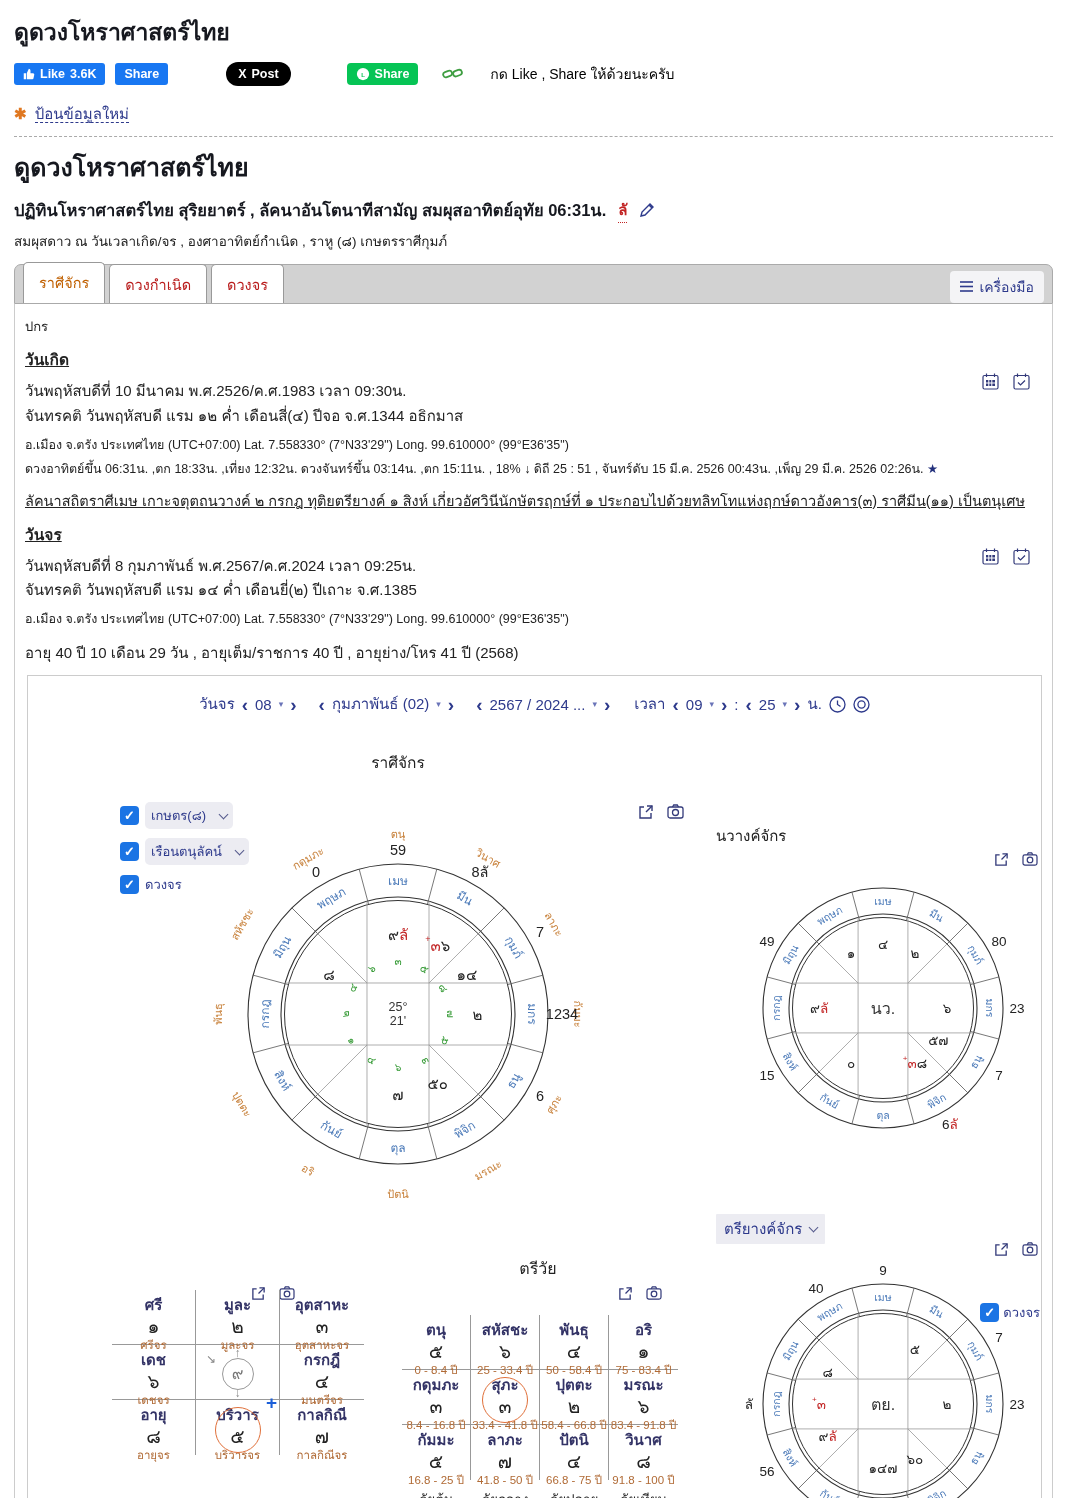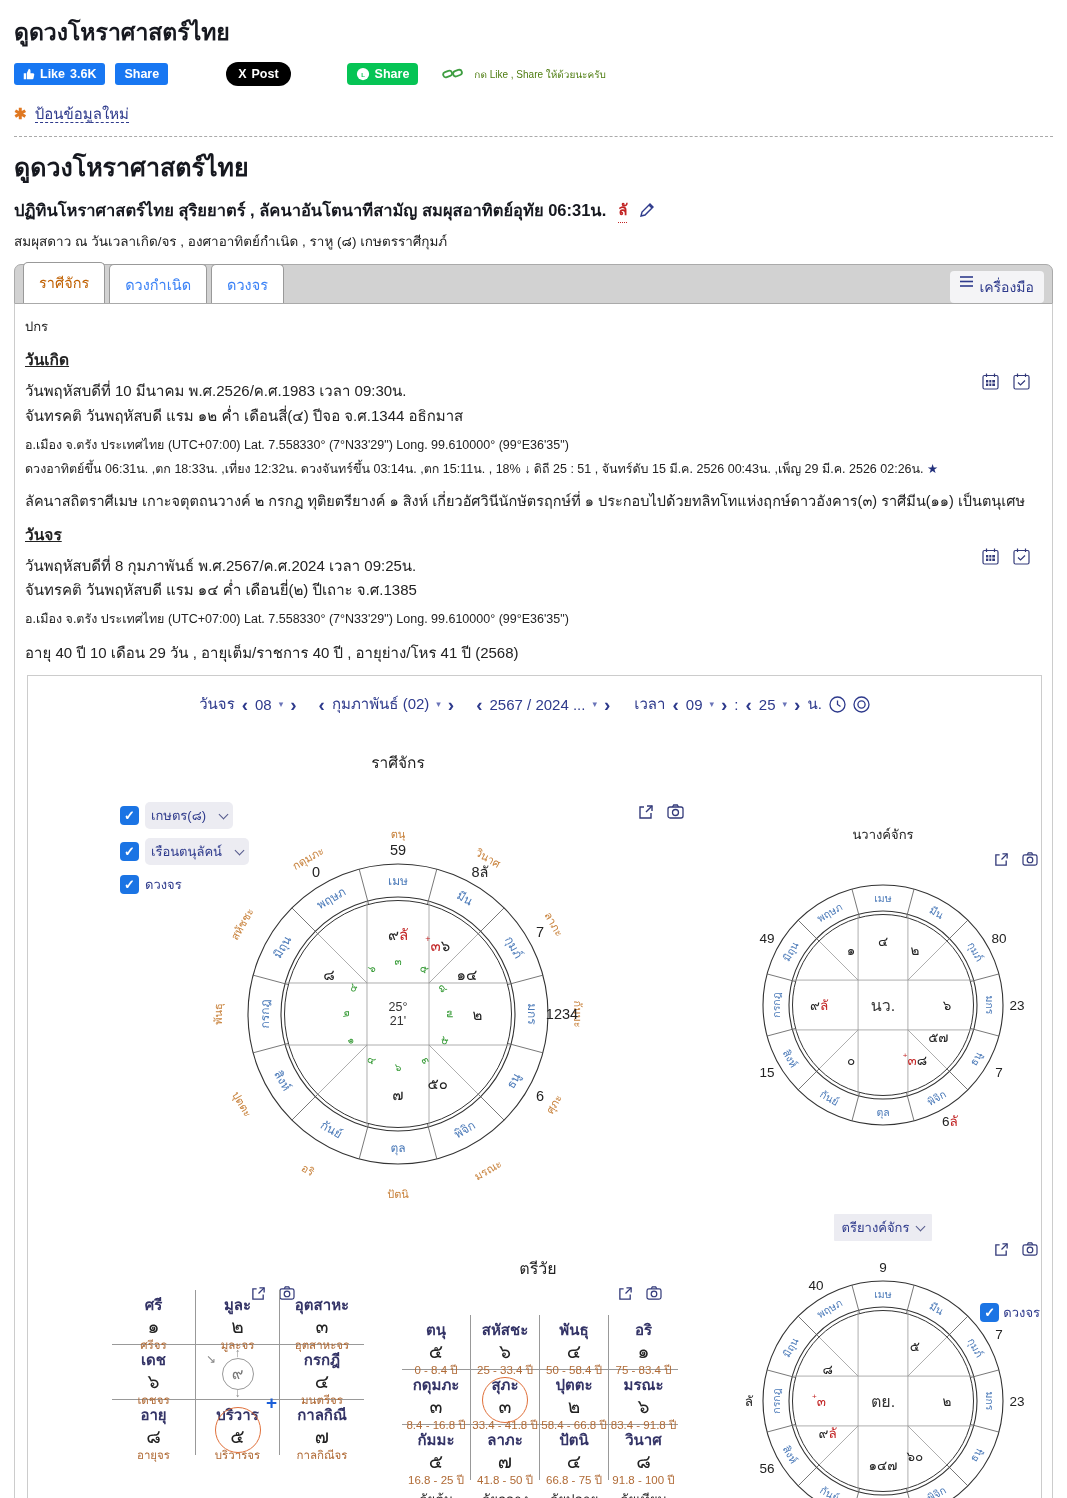--- a/index.html
+++ b/index.html
@@ -4,42 +4,42 @@
 <style>
   * { margin:0; padding:0; box-sizing:border-box; }
   body { font-family:"Liberation Sans", sans-serif; background:#fff; color:#222; width:1067px; }
   .wrap { padding:10px 14px 8px 14px; }
   h1.pagetitle { font-size:23px; font-weight:bold; color:#16181f; margin:4px 0 12px 0; }
   .socialrow { display:flex; align-items:center; gap:10px; margin-bottom:16px; }
   .btn { display:inline-flex; align-items:center; gap:5px; font-size:12.5px; font-weight:bold; color:#fff; border-radius:3px; padding:4px 9px; cursor:pointer; }
   .fb { background:#1877f2; }
   .xbtn { background:#000; border-radius:14px; padding:5px 12px; }
   .linebtn { background:#06c455; border-radius:4px; }
-  .socialnote { font-size:10px; color:#4d7c0f; margin-left:0; }
+  .socialnote { font-size:14px; color:#000000; margin-left:16px; }
   .newdata { font-size:15px; margin-bottom:10px; }
   .newdata .star { color:#e07820; font-weight:bold; margin-right:4px; }
   .newdata a { color:#2e3a8c; text-decoration:none; border-bottom:1px dashed #2e3a8c; cursor:pointer; }
   .dashsep { border-top:1px dashed #aaa; margin:4px 0 10px 0; }
   h2.maintitle { font-size:25px; font-weight:bold; color:#16181f; margin:6px 0 10px 0; }
   .subtitle { font-size:16.5px; font-weight:bold; color:#16181f; margin-bottom:7px; display:flex; align-items:center; gap:12px; }
   .lagmark { color:#c22424; font-weight:bold; font-size:15px; border-bottom:1px dotted #c22424; }
   .subnote { font-size:13.5px; color:#222; margin-bottom:12px; }
   
   .tabbar { background:#d2d2d2; border:1px solid #aaa; border-radius:7px 7px 0 0; display:flex; align-items:flex-end; padding:5px 8px 0 8px; height:40px; }
-  .tab { background:#fff; border:1px solid #999; border-bottom:none; border-radius:5px 5px 0 0; padding:8px 15px 7px 15px; margin-right:4px; font-size:14.5px; color:#3b82f6; cursor:pointer; }
+  .tab { background:#fff; border:1px solid #999; border-bottom:none; border-radius:5px 5px 0 0; padding:8px 15px 7px 15px; margin-right:4px; font-size:14.5px; color:#b91c1c; cursor:pointer; }
   .tab.active { color:#c06000; padding-bottom:9px; }
-  .toolsbtn { margin-left:auto; align-self:center; background:#f4f4f6; border-radius:4px; padding:5px 10px; font-size:14px; color:#2e3a8c; display:flex; align-items:flex-start; gap:6px; cursor:pointer; }
+  .toolsbtn { margin-left:auto; align-self:center; background:#f4f4f6; border-radius:4px; padding:5px 10px; font-size:14px; color:#2e3a8c; display:flex; align-items:center; gap:6px; cursor:pointer; }
   .panel { border:1px solid #ccc; border-top:none; background:#fff; padding:8px 6px 14px 8px; }
   .topnote { font-size:13px; margin:4px 0 10px 2px; }
   .sechead { font-size:15.5px; font-weight:bold; text-decoration:underline; margin:6px 0 8px 2px; }
   .dline { font-size:15px; margin:0 0 3px 2px; line-height:1.45; }
   .geoline { font-size:12.5px; margin:8px 0 4px 2px; color:#222; }
   .sunline { font-size:12.5px; margin:0 0 4px 2px; color:#222; }
   .sunline .star { color:#22307c; }
-  .lagline { font-size:14.5px; margin:10px 0 10px 2px; }
+  .lagline { font-size:14.5px; margin:10px 0 10px 2px;text-decoration:underline; }
   .ageline { font-size:15px; margin:12px 0 10px 2px; }
   .icorow { position:absolute; right:16px; display:flex; gap:14px; }
   .rel { position:relative; }
   
   .chartbox { border:1px solid #ccc; margin:4px 4px 0 4px; position:relative; height:912px; background:#fff; }
   .navrow { display:flex; justify-content:center; align-items:center; gap:7px; padding-top:16px; font-size:15px; color:#2e3a8c; }
   .navrow .chv { font-size:19px; font-weight:bold; cursor:pointer; line-height:1; }
   .navrow .val { cursor:pointer; }
   .navrow .car { font-size:9px; color:#6a74b8; cursor:pointer; }
   .navrow .nlabel { color:#2e3a8c; }
@@ -48,21 +48,21 @@
   .cbstack { position:absolute; left:92px; top:126px; display:flex; flex-direction:column; gap:9px; z-index:5; }
   .cbrow { display:flex; align-items:center; gap:6px; font-size:13px; color:#2e3a8c; }
   .cb { width:19px; height:19px; background:#1b74e4; border-radius:4px; color:#fff; font-size:13px; font-weight:bold; display:inline-flex; align-items:center; justify-content:center; cursor:pointer; flex:0 0 auto; }
   .pill { background:#ececf2; border-radius:5px; padding:3px 6px; display:inline-flex; align-items:center; gap:14px; cursor:pointer; }
   .chev { width:7px; height:7px; border-right:1.6px solid #555a8c; border-bottom:1.6px solid #555a8c; transform:rotate(45deg); display:inline-block; margin-top:-3px; }
   .iconpair { display:flex; gap:13px; }
   .ip-main { position:absolute; left:610px; top:128px; }
   .subchart { position:absolute; width:334px; }
   .nv { left:688px; top:148px; }
   .ty { left:688px; top:538px; }
-  .subchart .sctitle { text-align:center; font-size:13px; color:#222; }
+  .subchart .sctitle { text-align:left; font-size:15px; color:#222; }
   .sctitle .tpill { background:#ececf2; border-radius:1px; padding:3px 8px; display:inline-flex; align-items:center; gap:8px; color:#2e3a8c; cursor:pointer; }
   .subchart .icons { position:absolute; right:12px; top:26px; }
   .subchart svg { display:block; margin:2px auto 0 auto; }
   .dvjr { position:absolute; right:10px; display:flex; align-items:center; gap:4px; font-size:13px; color:#2e3a8c; }
   .nv .dvjr { top:478px; }
   
   .gridblock { position:absolute; width:300px; }
   .tk { left:58px; top:580px; }
   .tv { left:360px; top:580px; }
   .gtitle { text-align:center; font-size:16px; color:#222; }

